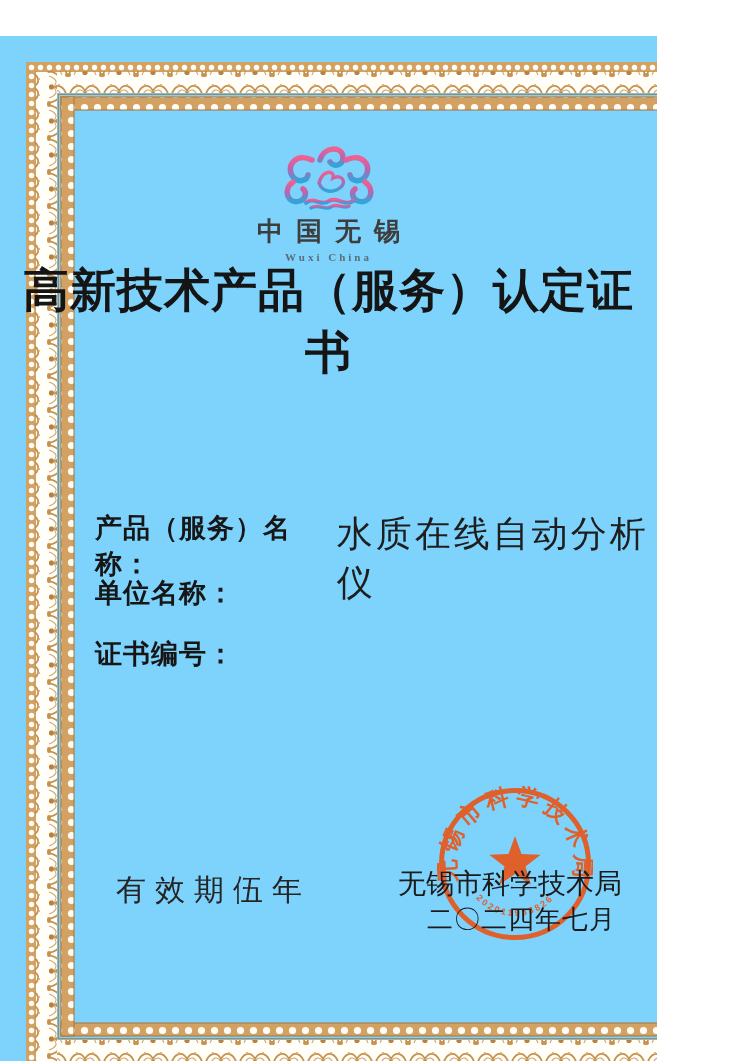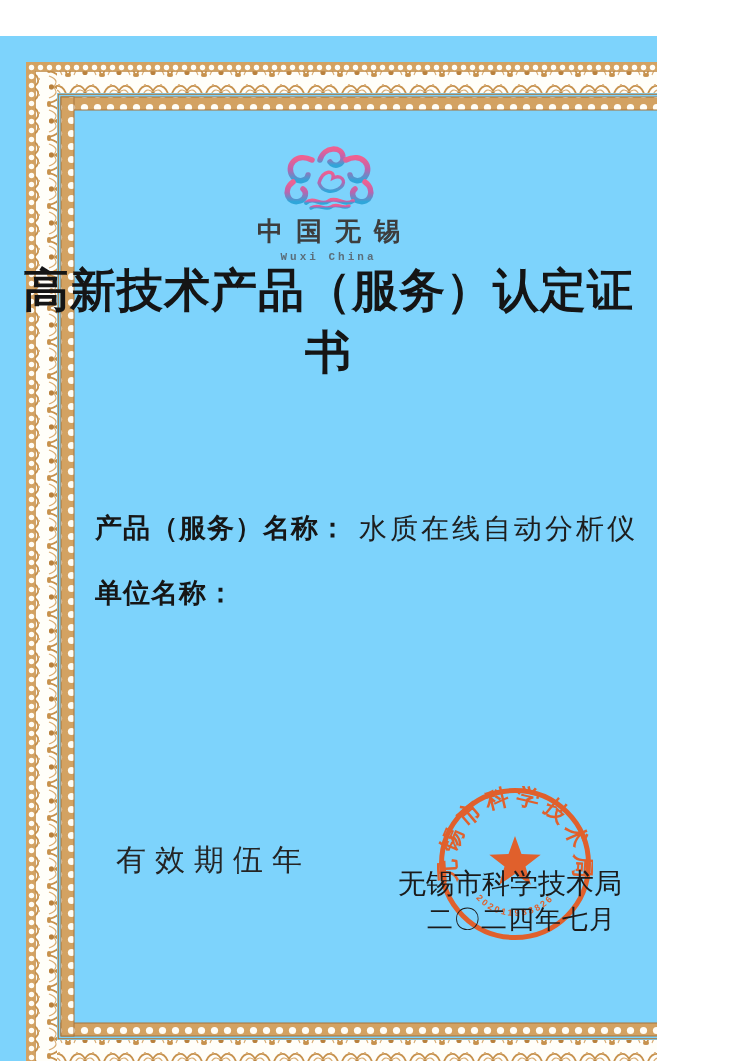--- a/index.html
+++ b/index.html
@@ -14,48 +14,47 @@
   
   .logo-block { position:absolute; left:0; right:0; top:104px; text-align:center; }
   .logo-cloud { display:block; margin:0 auto; }
   .logo-cn {
     margin-top:2px; font-size:26px; color:#3d3d3d;
     letter-spacing:13px; padding-left:13px; font-weight:bold;
   }
   .logo-en {
     margin-top:2px; font-size:11px; font-weight:bold; color:#5b6e7a;
     letter-spacing:3px;
-    font-family:Liberation Mono, monospace;
   }
 
   
   .cert-title {
     position:absolute; left:0; right:0; top:224px; text-align:center;
     font-size:46px; font-weight:bold; color:#151515;
     font-family:"Liberation Serif", serif; letter-spacing:1px;
   }
 
   
   .field-row { position:absolute; left:95px; display:flex; align-items:flex-start; }
   .field-row.r1 { top:474px; }
   .field-row.r2 { top:539px;flex-direction:column; }
   .field-row.r3 { top:600px; }
   .field-label {
     font-family:"Liberation Sans", sans-serif; font-weight:bold;
     font-size:27px; color:#161616; letter-spacing:1px;
   }
   .field-value {
-    font-family:"Liberation Serif", serif; font-size:28px; color:#1e1e1e;
+    font-family:"Liberation Serif", serif; font-size:36px; color:#1e1e1e;
     margin-left:12px; letter-spacing:3px;
   }
   .field-value.latin { letter-spacing:1px; font-size:29px; }
 
   
   .validity {
-    position:absolute; left:116px; top:804px;
+    position:absolute; left:116px; top:834px;
     font-size:30px; color:#242424; letter-spacing:9px;
   }
   .stamp-svg { position:absolute; left:437px; top:750px; z-index:1; }
   .issuer {
     position:absolute; left:398px; top:829px; z-index:2;
     font-size:28px; color:#1b1b1b; letter-spacing:0px;
   }
   .issue-date {
     position:absolute; left:427px; top:866px; z-index:2;
     font-size:26px; color:#1b1b1b; letter-spacing:1px;
@@ -146,20 +145,21 @@
   <h1 class="cert-title">高新技术产品（服务）认定证书</h1>
 
   <div class="field-row r1">
     <span class="field-label">产品（服务）名称：</span>
     <span class="field-value">水质在线自动分析仪</span>
   </div>
   <div class="field-row r2">
     <span class="field-label">单位名称：</span>
   </div>
   <div class="field-row r3">
+    <span class="field-label">证书编号：</span>
   </div>
 
   <div class="validity">有效期伍年</div>
 
   <svg class="stamp-svg" width="156" height="156" viewBox="0 0 156 156" xmlns="http://www.w3.org/2000/svg">
     <g opacity="0.93">
       <circle cx="78" cy="78" r="73.5" fill="none" stroke="#e8581d" stroke-width="5"></circle>
       <polygon fill="#e8581d" points="78,50 84.5,68.1 103.7,68.7 88.5,80.4 93.9,98.8 78,88 62.1,98.8 67.5,80.4 52.3,68.7 71.5,68.1"></polygon>
       <path id="sealRingPath" d="M 21.6,98.5 A 60,60 0 1 1 134.4,98.5" fill="none"></path>
       <path id="sealSerialPath" d="M 33,104 A 52,52 0 0 0 123,104" fill="none"></path>

